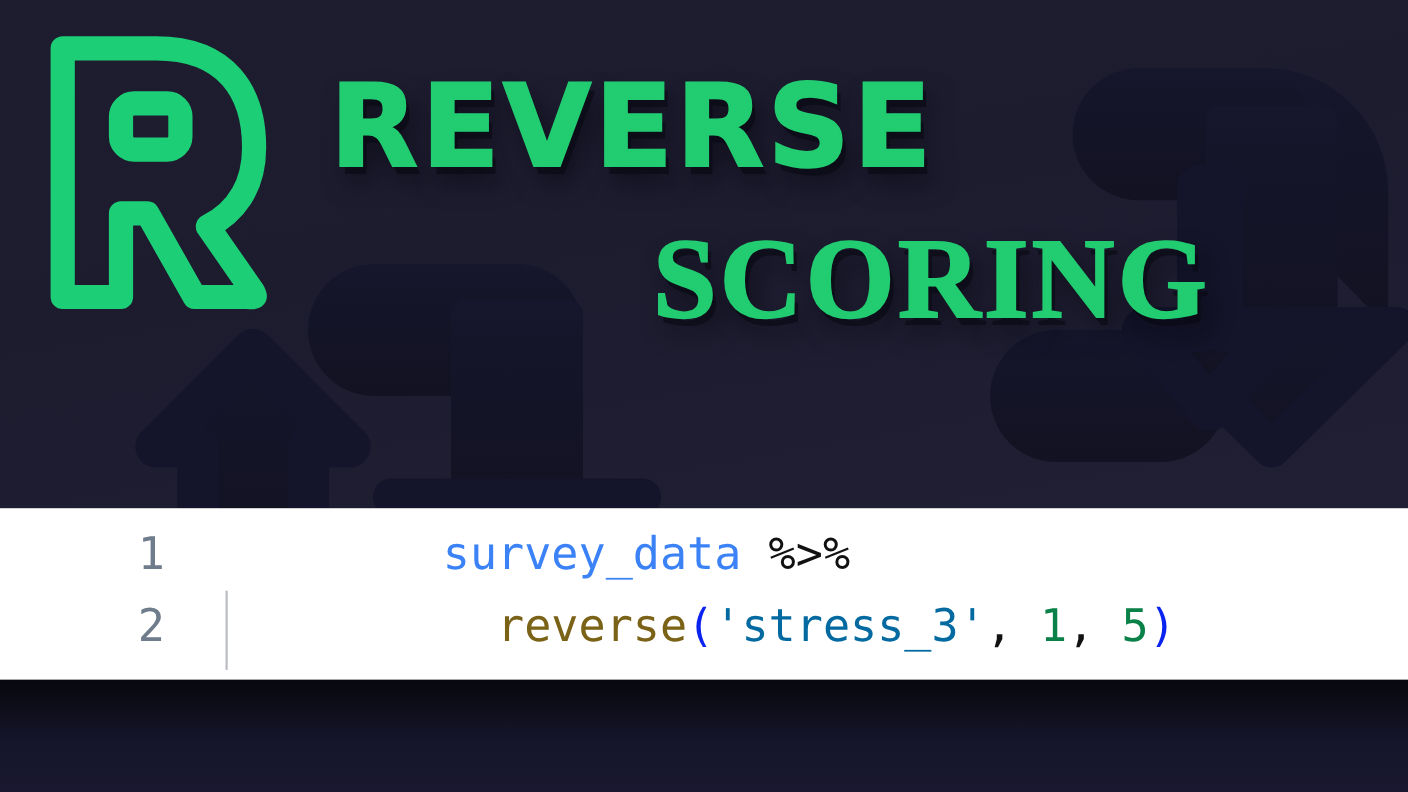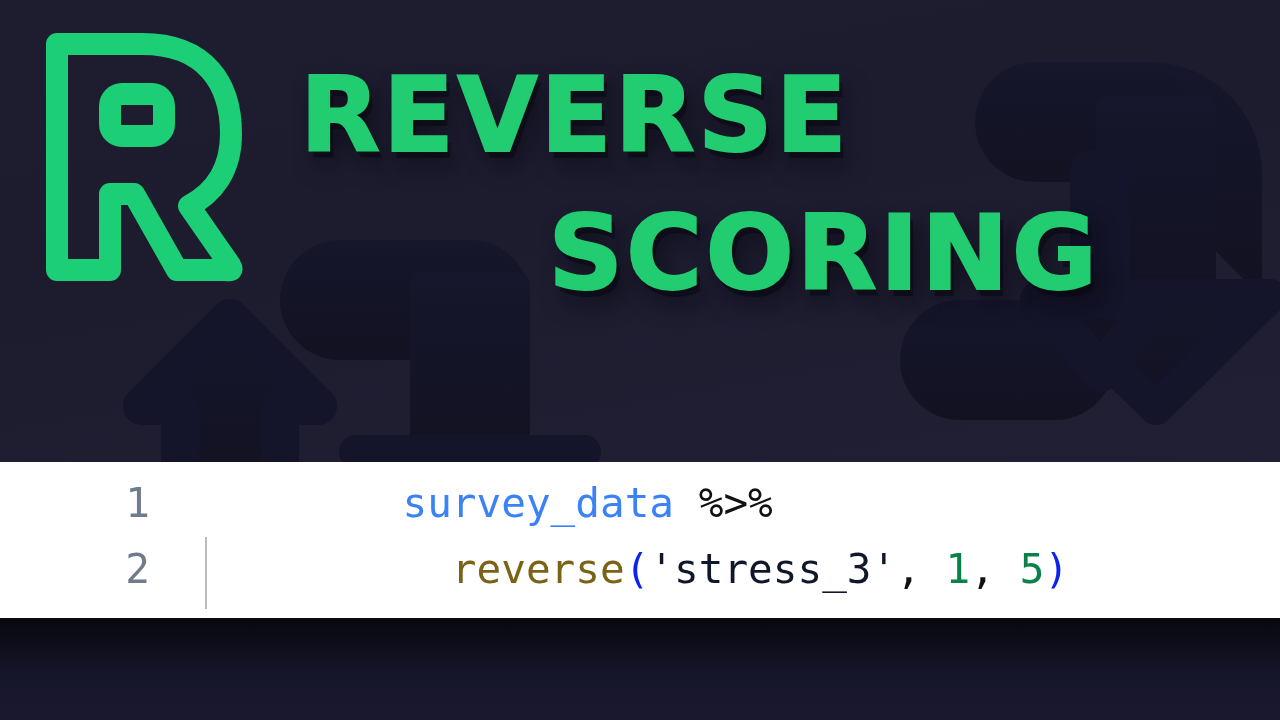--- a/index.html
+++ b/index.html
@@ -58,21 +58,21 @@
     line-height: 0.96;
     letter-spacing: 3px;
     color: #22cc70;
     text-shadow:
        4px 7px 0 rgba(9,9,18,0.60),
        8px 14px 22px rgba(5,5,12,0.55);
     white-space: nowrap;
     -webkit-text-stroke: 2px #22cc70;
   }
   #title-line1 { text-align: left; }
-  #title-line2 { text-align: right; margin-top: 38px; }
+  #title-line2 { text-align: right; margin-top: 38px; font-family: Liberation Serif, serif; }
 
   
   #code-block {
     position: absolute;
     left: 0;
     top: 462px;
     width: 1280px;
     height: 156px;
     background: #ffffff;
     overflow: hidden;
@@ -103,21 +103,21 @@
     left: 205px;
     top: 75px;
     width: 2px;
     height: 72px;
     background: #b9bcc2;
   }
   .tok-var   { color: #3b82f6; }
   .tok-op    { color: #111111; }
   .tok-fn    { color: #7a6217; }
   .tok-paren { color: #0b23ee; }
-  .tok-str   { color: #0f172a; }
+  .tok-str   { color: #0369a1; }
   .tok-num   { color: #0a8148; }
   .tok-punc  { color: #111111; }
 
   
   #footer {
     position: absolute;
     left: 0;
     top: 618px;
     width: 1280px;
     height: 102px;

